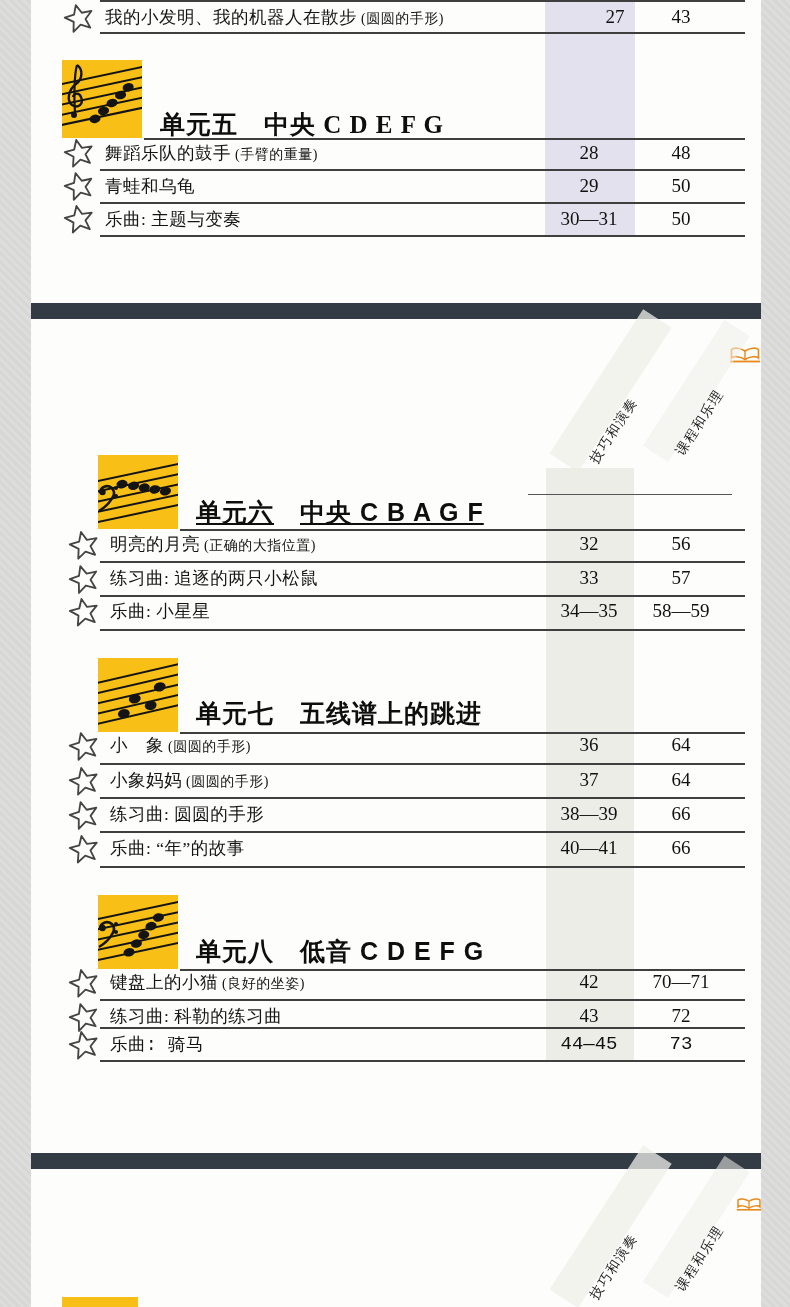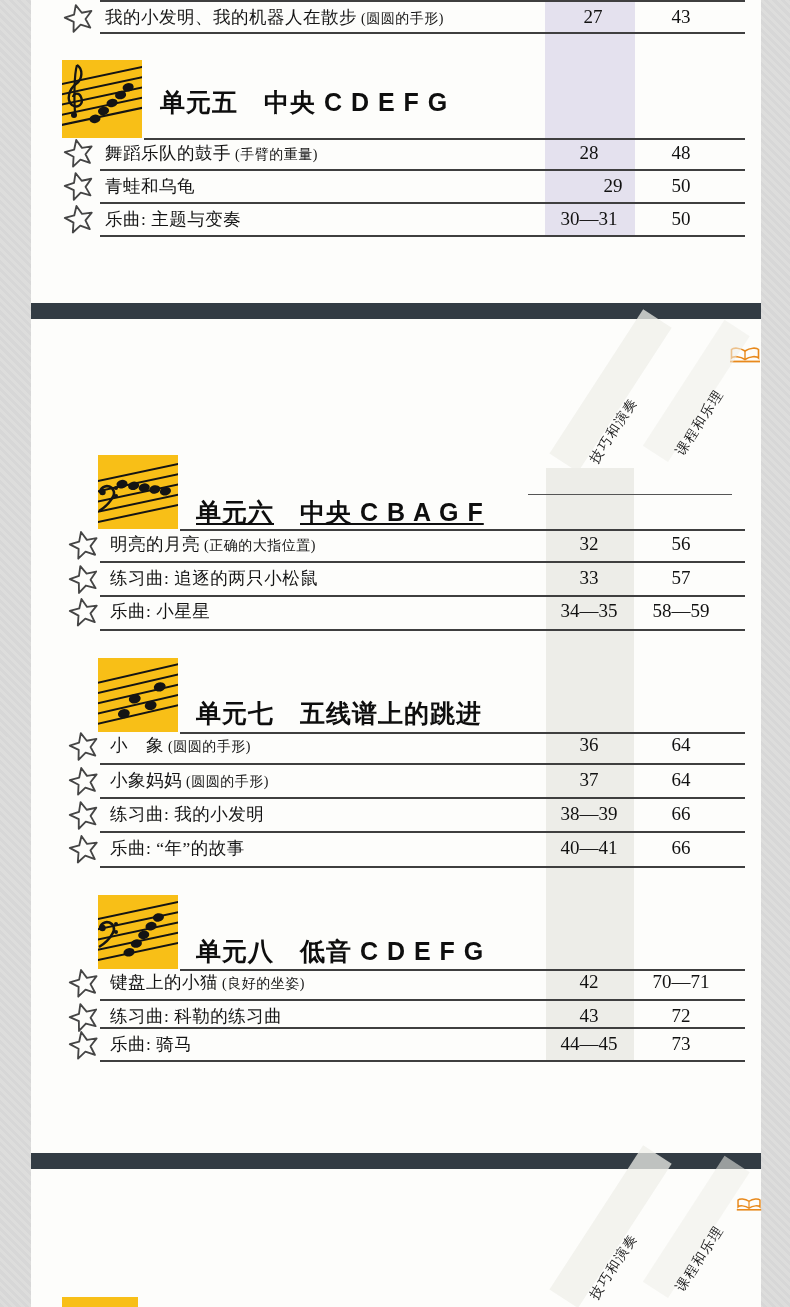--- a/index.html
+++ b/index.html
@@ -42,21 +42,21 @@
 
   <div class="rule" style="left:100px;top:0;width:645px;"></div>
 
   <div class="row" style="left:31px;top:2px;width:730px;">
     <span class="star" style="left:31px;top:-1px;">
       <svg width="34" height="34" viewBox="0 0 24 24" style="transform:rotate(-14deg)">
         <polygon points="12,2.6 14.8,8.9 21.7,9.3 16.3,13.8 18.1,20.5 12,16.8 5.9,20.5 7.7,13.8 2.3,9.3 9.2,8.9" fill="none" stroke="#454545" stroke-width="1.3" stroke-linejoin="round"></polygon>
         </svg>
     </span>
     <span class="rtitle" style="left:74px;"><span>我的小发明、我的机器人在散步</span><span class="sub">(圆圆的手形)</span></span>
-    <span class="c1" style="left:518px;">27</span>
+    <span class="c1" style="left:540px;">27</span>
     <span class="c2" style="left:600px;">43</span>
   </div>
   <div class="rule" style="left:100px;top:32px;width:645px;"></div>
 
   <div class="uicon" style="left:62px;top:60px;height:78px;">
     <svg width="80" height="78" viewBox="0 0 80 78">
       <rect width="80" height="78" fill="#F8BF17"></rect>
       <g transform="rotate(-12 40 39)" stroke="#141414" stroke-width="2">
         <line x1="-8" y1="16" x2="88" y2="16"></line>
           <line x1="-8" y1="26" x2="88" y2="26"></line>
@@ -69,21 +69,21 @@
       <circle cx="12" cy="55" r="3" fill="#141414"></circle>
       <g fill="#141414" transform="rotate(-12 40 39)">
         <ellipse cx="29" cy="57" rx="5.6" ry="4.2"></ellipse>
           <ellipse cx="39" cy="51" rx="5.6" ry="4.2"></ellipse>
         <ellipse cx="49" cy="45" rx="5.6" ry="4.2"></ellipse>
           <ellipse cx="59" cy="39" rx="5.6" ry="4.2"></ellipse>
         <ellipse cx="68" cy="33" rx="5.6" ry="4.2"></ellipse>
       </g>
     </svg>
   </div>
-  <div class="unit-title" style="left:160px;top:86px;"><span>单元五</span><span class="gap"></span><span>中央 C D E F G</span></div>
+  <div class="unit-title" style="left:160px;top:108px;font-family:Liberation Serif, serif;"><span>单元五</span><span class="gap"></span><span>中央 C D E F G</span></div>
   <div class="rule" style="left:144px;top:138px;width:601px;"></div>
 
   <div class="row" style="left:31px;top:138px;width:730px;">
     <span class="star" style="left:31px;top:-2px;">
       <svg width="34" height="34" viewBox="0 0 24 24" style="transform:rotate(-12deg)">
         <polygon points="12,2.6 14.8,8.9 21.7,9.3 16.3,13.8 18.1,20.5 12,16.8 5.9,20.5 7.7,13.8 2.3,9.3 9.2,8.9" fill="none" stroke="#454545" stroke-width="1.3" stroke-linejoin="round"></polygon>
         </svg>
     </span>
     <span class="rtitle" style="left:74px;"><span>舞蹈乐队的鼓手</span><span class="sub">(手臂的重量)</span></span>
     <span class="c1" style="left:514px;">28</span>
@@ -91,21 +91,21 @@
   </div>
   <div class="rule" style="left:100px;top:169px;width:645px;"></div>
 
   <div class="row" style="left:31px;top:171px;width:730px;">
     <span class="star" style="left:31px;top:-2px;">
       <svg width="34" height="34" viewBox="0 0 24 24" style="transform:rotate(-15deg)">
         <polygon points="12,2.6 14.8,8.9 21.7,9.3 16.3,13.8 18.1,20.5 12,16.8 5.9,20.5 7.7,13.8 2.3,9.3 9.2,8.9" fill="none" stroke="#454545" stroke-width="1.3" stroke-linejoin="round"></polygon>
         </svg>
     </span>
     <span class="rtitle" style="left:74px;"><span>青蛙和乌龟</span></span>
-    <span class="c1" style="left:538px;">29</span>
+    <span class="c1" style="left:514px;">29</span>
     <span class="c2" style="left:600px;">50</span>
   </div>
   <div class="rule" style="left:100px;top:202px;width:645px;"></div>
 
   <div class="row" style="left:31px;top:204px;width:730px;">
     <span class="star" style="left:31px;top:-2px;">
       <svg width="34" height="34" viewBox="0 0 24 24" style="transform:rotate(-11deg)">
         <polygon points="12,2.6 14.8,8.9 21.7,9.3 16.3,13.8 18.1,20.5 12,16.8 5.9,20.5 7.7,13.8 2.3,9.3 9.2,8.9" fill="none" stroke="#454545" stroke-width="1.3" stroke-linejoin="round"></polygon>
         </svg>
     </span>
@@ -241,21 +241,21 @@
     <span class="c2" style="left:600px;">64</span>
   </div>
   <div class="rule" style="left:100px;top:797px;width:645px;"></div>
 
   <div class="row" style="left:31px;top:799px;width:730px;">
     <span class="star" style="left:36px;top:-1px;">
       <svg width="34" height="34" viewBox="0 0 24 24" style="transform:rotate(-15deg)">
         <polygon points="12,2.6 14.8,8.9 21.7,9.3 16.3,13.8 18.1,20.5 12,16.8 5.9,20.5 7.7,13.8 2.3,9.3 9.2,8.9" fill="none" stroke="#454545" stroke-width="1.3" stroke-linejoin="round"></polygon>
         </svg>
     </span>
-    <span class="rtitle" style="left:79px;"><span>练习曲: 我的小发明</span></span>
+    <span class="rtitle" style="left:79px;"><span>练习曲: 圆圆的手形</span></span>
     <span class="c1" style="left:514px;">38—39</span>
     <span class="c2" style="left:600px;">66</span>
   </div>
   <div class="rule" style="left:100px;top:831px;width:645px;"></div>
 
   <div class="row" style="left:31px;top:833px;width:730px;">
     <span class="star" style="left:36px;top:-1px;">
       <svg width="34" height="34" viewBox="0 0 24 24" style="transform:rotate(-11deg)">
         <polygon points="12,2.6 14.8,8.9 21.7,9.3 16.3,13.8 18.1,20.5 12,16.8 5.9,20.5 7.7,13.8 2.3,9.3 9.2,8.9" fill="none" stroke="#454545" stroke-width="1.3" stroke-linejoin="round"></polygon>
         </svg>
@@ -309,21 +309,21 @@
       <svg width="34" height="34" viewBox="0 0 24 24" style="transform:rotate(-16deg)">
         <polygon points="12,2.6 14.8,8.9 21.7,9.3 16.3,13.8 18.1,20.5 12,16.8 5.9,20.5 7.7,13.8 2.3,9.3 9.2,8.9" fill="none" stroke="#454545" stroke-width="1.3" stroke-linejoin="round"></polygon>
         </svg>
     </span>
     <span class="rtitle" style="left:79px;"><span>练习曲: 科勒的练习曲</span></span>
     <span class="c1" style="left:514px;">43</span>
     <span class="c2" style="left:600px;">72</span>
   </div>
   <div class="rule" style="left:100px;top:1027px;width:645px;"></div>
 
-  <div class="row" style="left:31px;top:1029px;width:730px;">
+  <div class="row" style="left:31px;top:1029px;width:730px;font-family:Liberation Mono, monospace;">
     <span class="star" style="left:36px;top:-1px;">
       <svg width="34" height="34" viewBox="0 0 24 24" style="transform:rotate(-12deg)">
         <polygon points="12,2.6 14.8,8.9 21.7,9.3 16.3,13.8 18.1,20.5 12,16.8 5.9,20.5 7.7,13.8 2.3,9.3 9.2,8.9" fill="none" stroke="#454545" stroke-width="1.3" stroke-linejoin="round"></polygon>
         </svg>
     </span>
     <span class="rtitle" style="left:79px;"><span>乐曲: 骑马</span></span>
     <span class="c1" style="left:514px;">44—45</span>
     <span class="c2" style="left:600px;">73</span>
   </div>
   <div class="rule" style="left:100px;top:1060px;width:645px;"></div>

